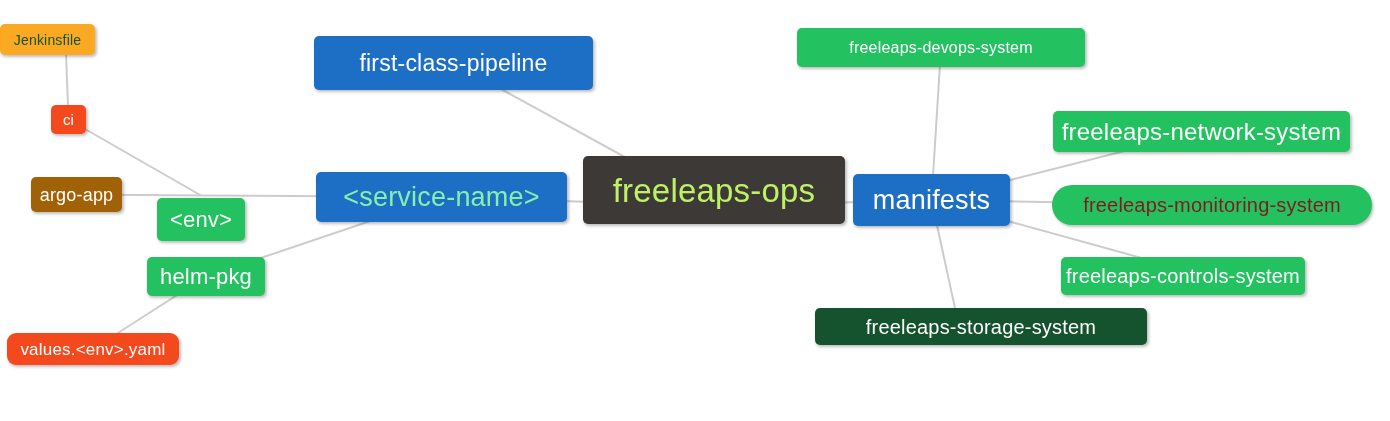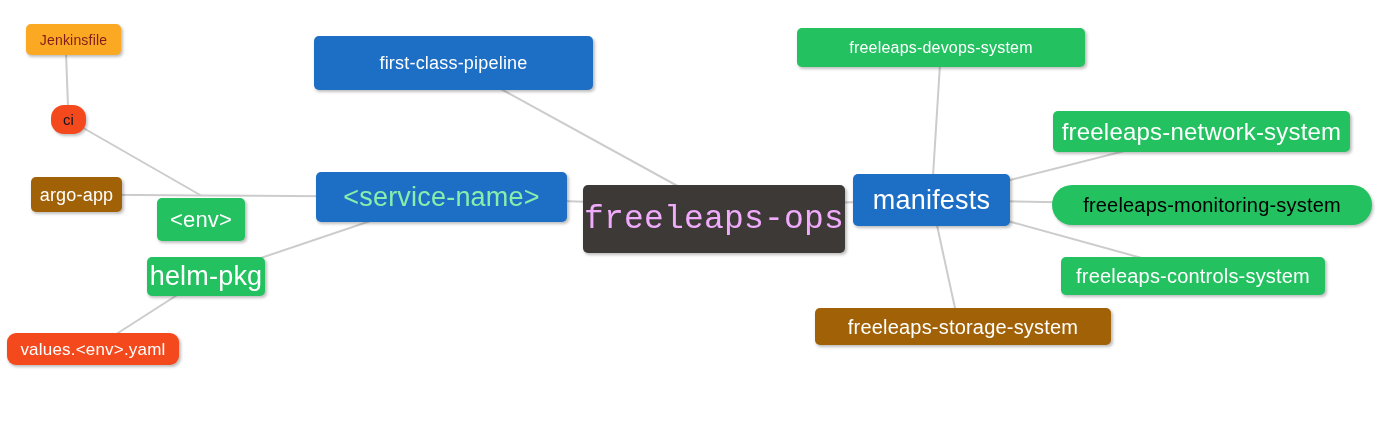--- a/index.html
+++ b/index.html
@@ -56,29 +56,29 @@
       <line x1="453.5" y1="63" x2="714" y2="206" stroke="#cccccc"></line>
       <line x1="441.5" y1="197" x2="714" y2="206" stroke="#cccccc"></line>
       <line x1="714" y1="206" x2="931.5" y2="200" stroke="#cccccc"></line>
       <line x1="931.5" y1="200" x2="941" y2="47.5" stroke="#cccccc"></line>
       <line x1="931.5" y1="200" x2="1201.5" y2="131.5" stroke="#cccccc"></line>
       <line x1="931.5" y1="200" x2="1212" y2="205" stroke="#cccccc"></line>
       <line x1="931.5" y1="200" x2="1207" y2="276" stroke="#cccccc"></line>
       <line x1="931.5" y1="200" x2="959" y2="326.5" stroke="#cccccc"></line>
     </svg>
   <div id="nodes-layer">
-      <div class="node" style="left: 26px; top: 24px; width: 95px; height: 31px; font-size: 14px; background: rgb(251, 168, 34); color: #7f1d1d;">Jenkinsfile</div>
-      <div class="node" style="left: 51px; top: 105px; width: 35px; height: 29px; font-size: 15px; background: rgb(244, 73, 29); color: #0f172a; border-radius: 13px;">ci</div>
+      <div class="node" style="left: 0; top: 24px; width: 95px; height: 31px; font-size: 14px; background: rgb(251, 168, 34); color: #14532d;">Jenkinsfile</div>
+      <div class="node" style="left: 51px; top: 105px; width: 35px; height: 29px; font-size: 15px; background: rgb(244, 73, 29); color: #ffffff;">ci</div>
       <div class="node" style="left: 31px; top: 177px; width: 91px; height: 35px; font-size: 18px; background: #a16207; color: rgb(255, 255, 255);">argo-app</div>
       <div class="node" style="left: 157px; top: 174px; width: 88px; height: 43px; font-size: 22px; background: rgb(35, 193, 96); color: rgb(255, 255, 255); margin-top: 24px;">&lt;env&gt;</div>
-      <div class="node" style="left: 147px; top: 257px; width: 118px; height: 39px; font-size: 27px; background: rgb(35, 193, 96); color: rgb(255, 255, 255); text-align: right;">helm-pkg</div>
+      <div class="node" style="left: 147px; top: 257px; width: 118px; height: 39px; font-size: 22px; background: rgb(35, 193, 96); color: rgb(255, 255, 255); text-align: right;">helm-pkg</div>
       <div class="node" style="left: 7px; top: 333px; width: 172px; height: 32px; font-size: 17px; background: rgb(244, 73, 29); color: rgb(255, 255, 255); border-radius: 9px;">values.&lt;env&gt;.yaml</div>
-      <div class="node" style="left: 314px; top: 36px; width: 279px; height: 54px; font-size: 18px; background: rgb(29, 110, 197); color: rgb(255, 255, 255);">first-class-pipeline</div>
+      <div class="node" style="left: 314px; top: 36px; width: 279px; height: 54px; font-size: 23px; background: rgb(29, 110, 197); color: rgb(255, 255, 255);">first-class-pipeline</div>
       <div class="node" style="left: 316px; top: 172px; width: 251px; height: 50px; font-size: 27px; background: rgb(29, 110, 197); color: #86efac;">&lt;service-name&gt;</div>
-      <div class="node" style="left: 583px; top: 185px; width: 262px; height: 68px; font-size: 33px; background: rgb(61, 57, 54); color: #f0abfc; font-family: Liberation Mono, monospace;">freeleaps-ops</div>
+      <div class="node" style="left: 583px; top: 156px; width: 262px; height: 68px; font-size: 33px; background: rgb(61, 57, 54); color: #bef264;">freeleaps-ops</div>
       <div class="node" style="left: 853px; top: 174px; width: 157px; height: 52px; font-size: 27px; background: rgb(29, 110, 197); color: rgb(255, 255, 255);">manifests</div>
       <div class="node" style="left: 797px; top: 28px; width: 288px; height: 39px; font-size: 16px; background: rgb(35, 193, 96); color: rgb(255, 255, 255);">freeleaps-devops-system</div>
       <div class="node" style="left: 1053px; top: 111px; width: 297px; height: 41px; font-size: 24px; background: rgb(35, 193, 96); color: rgb(255, 255, 255);">freeleaps-network-system</div>
-      <div class="node" style="left: 1052px; top: 185px; width: 320px; height: 40px; font-size: 20px; background: rgb(35, 193, 96); color: #000000; border-radius: 20px;">freeleaps-monitoring-system</div>
-      <div class="node" style="left: 1061px; top: 257px; width: 264px; height: 38px; font-size: 20px; background: rgb(35, 193, 96); color: rgb(255, 255, 255);">freeleaps-controls-system</div>
-      <div class="node" style="left: 815px; top: 308px; width: 296px; height: 37px; font-size: 20px; background: #a16207; color: rgb(255, 255, 255);">freeleaps-storage-system</div>
+      <div class="node" style="left: 1052px; top: 185px; width: 320px; height: 40px; font-size: 20px; background: rgb(35, 193, 96); color: #7f1d1d; border-radius: 20px;">freeleaps-monitoring-system</div>
+      <div class="node" style="left: 1061px; top: 257px; width: 244px; height: 38px; font-size: 20px; background: rgb(35, 193, 96); color: rgb(255, 255, 255);">freeleaps-controls-system</div>
+      <div class="node" style="left: 815px; top: 308px; width: 332px; height: 37px; font-size: 20px; background: #14532d; color: rgb(255, 255, 255);">freeleaps-storage-system</div>
     </div>
 </div>
 
 </body></html>

